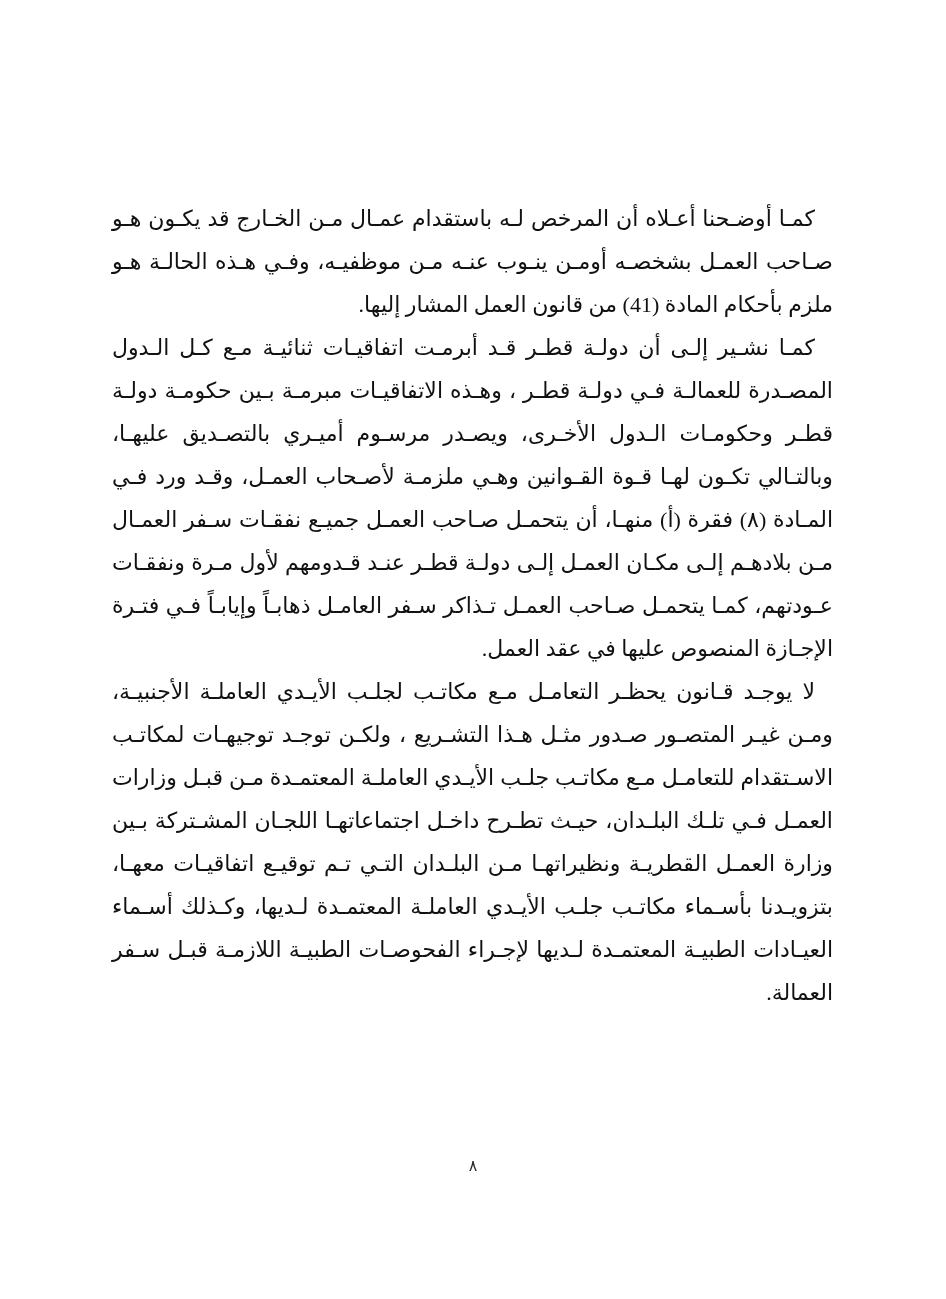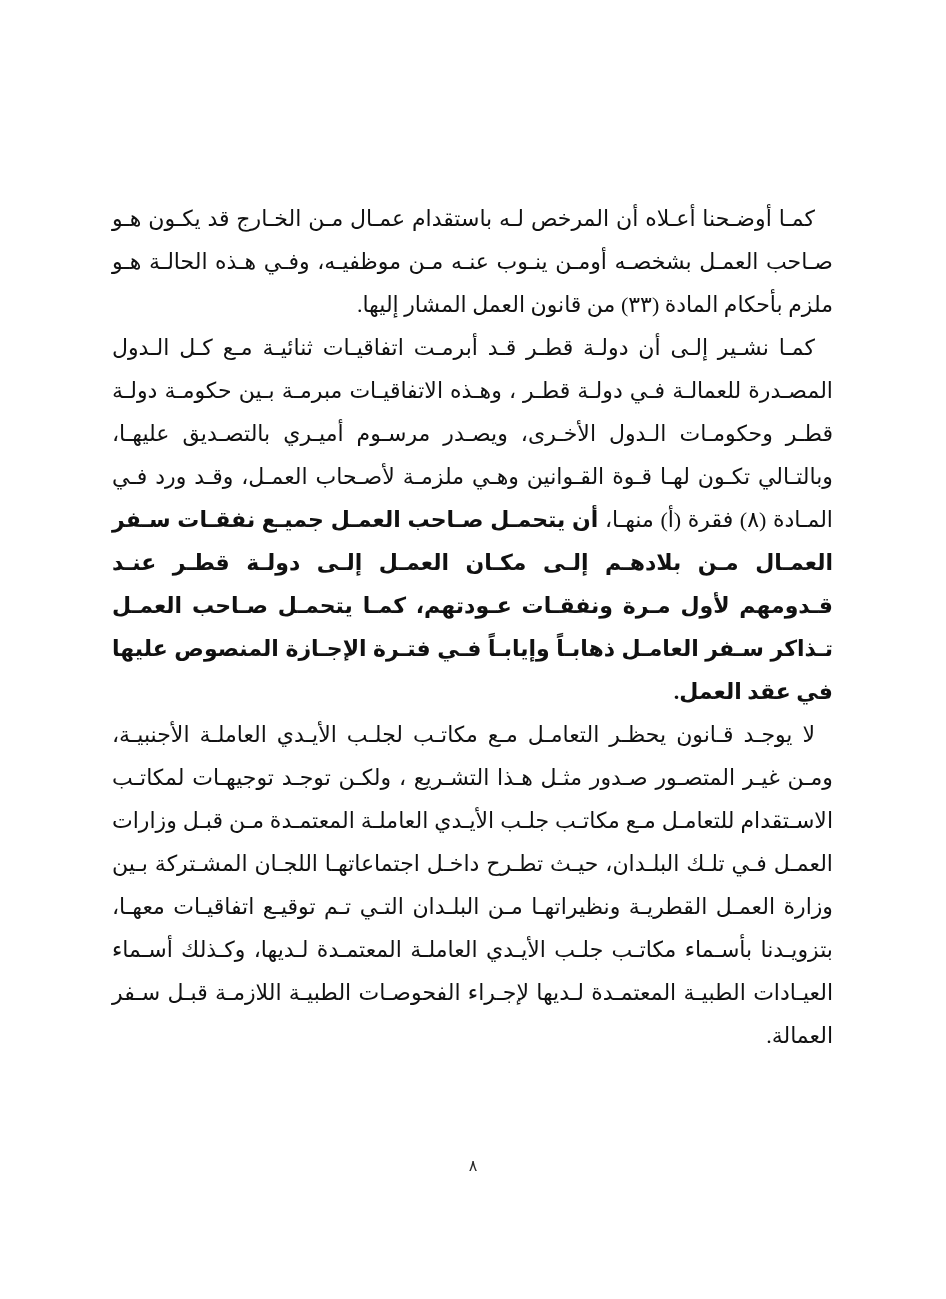--- a/index.html
+++ b/index.html
@@ -27,41 +27,41 @@
     font-size: 22px;
     line-height: 43px;
     letter-spacing: 0px;
   }
   .para {
     margin: 0;
     padding: 0;
     text-indent: 18px; 
   }
   .bold-run {
-    font-weight: 700;
+    font-weight: 400;
   }
   .page-number {
     position: absolute;
     top: 1156px;
     left: 0;
     width: 100%;
     text-align: center;
     font-size: 16px;
     color: #2b2b2b;
     direction: rtl;
   }
 </style>
 </head>
 <body>
 
 <div class="page">
 
   <div class="text-block">
 
-    <p class="para">كمـا أوضـحنا أعـلاه أن المرخص لـه باستقدام عمـال مـن الخـارج قد يكـون هـو صـاحب العمـل بشخصـه أومـن ينـوب عنـه مـن موظفيـه، وفـي هـذه الحالـة هـو ملزم بأحكام المادة (٣٣) من قانون العمل المشار إليها.</p>
+    <p class="para">كمـا أوضـحنا أعـلاه أن المرخص لـه باستقدام عمـال مـن الخـارج قد يكـون هـو صـاحب العمـل بشخصـه أومـن ينـوب عنـه مـن موظفيـه، وفـي هـذه الحالـة هـو ملزم بأحكام المادة (41) من قانون العمل المشار إليها.</p>
 
     <p class="para"><span>كمـا نشـير إلـى أن دولـة قطـر قـد أبرمـت اتفاقيـات ثنائيـة مـع كـل الـدول المصـدرة للعمالـة فـي دولـة قطـر ، وهـذه الاتفاقيـات مبرمـة بـين حكومـة دولـة قطـر وحكومـات الـدول الأخـرى، ويصـدر مرسـوم أميـري بالتصـديق عليهـا، وبالتـالي تكـون لهـا قـوة القـوانين وهـي ملزمـة لأصـحاب العمـل، وقـد ورد فـي المـادة (٨) فقرة (أ) منهـا، </span><span class="bold-run">أن يتحمـل صـاحب العمـل جميـع نفقـات سـفر العمـال مـن بلادهـم إلـى مكـان العمـل إلـى دولـة قطـر عنـد قـدومهم لأول مـرة ونفقـات عـودتهم، كمـا يتحمـل صـاحب العمـل تـذاكر سـفر العامـل ذهابـاً وإيابـاً فـي فتـرة الإجـازة المنصوص عليها في عقد العمل.</span></p>
 
     <p class="para">لا يوجـد قـانون يحظـر التعامـل مـع مكاتـب لجلـب الأيـدي العاملـة الأجنبيـة، ومـن غيـر المتصـور صـدور مثـل هـذا التشـريع ، ولكـن توجـد توجيهـات لمكاتـب الاسـتقدام للتعامـل مـع مكاتـب جلـب الأيـدي العاملـة المعتمـدة مـن قبـل وزارات العمـل فـي تلـك البلـدان، حيـث تطـرح داخـل اجتماعاتهـا اللجـان المشـتركة بـين وزارة العمـل القطريـة ونظيراتهـا مـن البلـدان التـي تـم توقيـع اتفاقيـات معهـا، بتزويـدنا بأسـماء مكاتـب جلـب الأيـدي العاملـة المعتمـدة لـديها، وكـذلك أسـماء العيـادات الطبيـة المعتمـدة لـديها لإجـراء الفحوصـات الطبيـة اللازمـة قبـل سـفر العمالة.</p>
 
 
   </div>
 
   <div class="page-number">٨</div>
 

